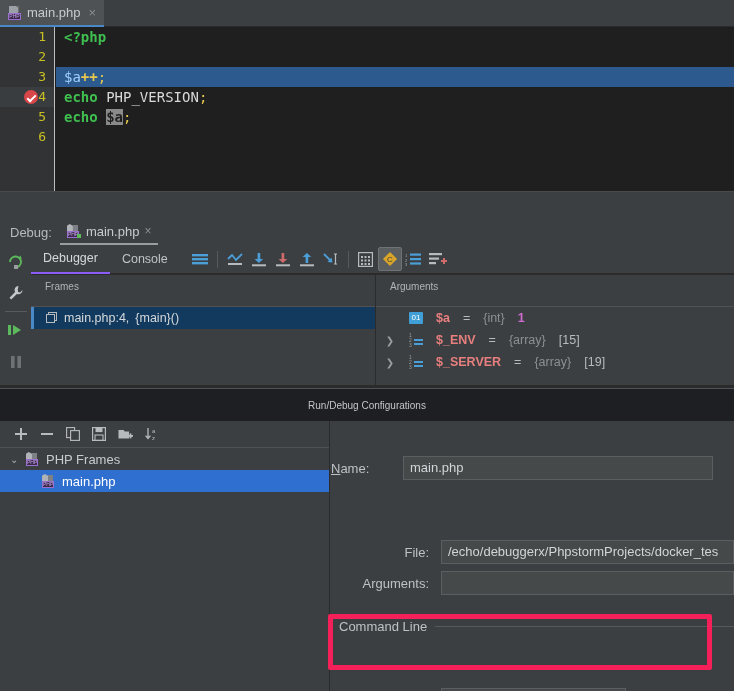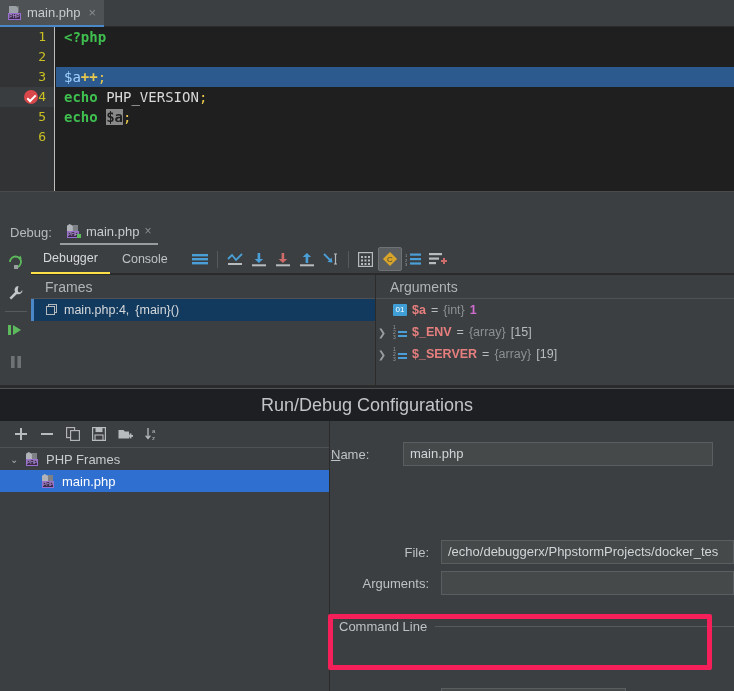--- a/index.html
+++ b/index.html
@@ -109,40 +109,40 @@
 
   .debug-toolbar {
     position:absolute; left:31px; top:245px; width:703px; height:29px;
     background:#3c3f41; display:flex; align-items:center; gap:0px;
     border-bottom:1px solid #2b2b2b;
   }
   .dtab {
     height:29px; display:flex; align-items:center; padding:0 12px;
     color:#c0c3c5; font-size:12.5px;
   }
-  .dtab.active { border-bottom:2px solid #fde047; color:#d6d9db; }
+  .dtab.active { border-bottom:2px solid #8b5cf6; color:#d6d9db; }
   .tb-sep { width:1px; height:17px; background:#555a5c; margin:0 5px; }
   .tb-icon { width:24px; height:24px; display:flex; align-items:center; justify-content:center; position:relative; }
   .tb-icon.sel { background:#5b5e60; border:1px solid #6e7274; border-radius:2px; }
 
   .panes { position:absolute; left:31px; top:275px; width:703px; height:110px; }
   .pane-frames { position:absolute; left:0; top:0; width:344px; height:110px; background:#3c3f41; }
   .pane-vars { position:absolute; left:345px; top:0; width:358px; height:110px; background:#3c3f41; }
-  .pane-title { height:24px; line-height:24px; padding-left:14px; color:#b0b4b6; font-size:14px;
+  .pane-title { height:32px; line-height:24px; padding-left:14px; color:#b0b4b6; font-size:10px;
      border-bottom:1px solid #4e5254; }
   .frame-row {
     height:22px; display:flex; align-items:center; gap:6px; padding-left:12px;
     background:#123a5e; border-left:3px solid #4a88c7; color:#d6d9db; font-size:12.5px;
   }
   .frame-row .fn { }
   .stack-icon { position:relative; width:12px; height:12px; }
   .stack-icon .a { position:absolute; left:2px; top:0; width:9px; height:9px; border:1px solid #b6babc; }
   .stack-icon .b { position:absolute; left:0; top:2px; width:9px; height:9px; border:1px solid #b6babc; background:#123a5e; }
 
-  .var-row { height:22px; display:flex; align-items:center; font-size:12.5px; padding-left:0; gap:5px; }
+  .var-row { height:22px; display:flex; align-items:center; font-size:12.5px; padding-left:8px; gap:13px; }
   .twisty { width:12px; color:#9a9ea0; font-size:10px; text-align:center; }
   .vi-int { width:14px; height:12px; background:#3f9fd6; color:#fff; font-size:8px;
      line-height:12px; text-align:center; border-radius:1px; font-family:"Liberation Sans",sans-serif;}
   .vi-arr { position:relative; width:14px; height:12px; }
   .vi-arr i { position:absolute; right:0; height:2px; background:#4a9fd8; }
   .vi-arr i:nth-child(1){ top:1px; width:9px;}
   .vi-arr i:nth-child(2){ top:5px; width:9px;}
   .vi-arr i:nth-child(3){ top:9px; width:9px;}
   .vi-arr span { position:absolute; left:0; top:-1px; font-size:5px; color:#9a9ea0; line-height:5px;}
   .vname { color:#e87f7f; font-weight:bold; }
@@ -150,21 +150,21 @@
   .vtype { color:#8c9093; }
   .vval-num { color:#cf6ccf; font-weight:bold; }
   .vval-cnt { color:#b8bbbd; }
 
   
   .dialog {
     position:absolute; left:0; top:388px; width:734px; height:303px;
     background:#3c3f41; border-top:1px solid #4f5356;
   }
   .dlg-title {
-    height:32px; background:#1e1f22; color:#c2c5c7; font-size:18px;
+    height:32px; background:#1e1f22; color:#c2c5c7; font-size:10px;
     display:flex; align-items:center; justify-content:center;
   }
   .dlg-body { position:absolute; left:0; top:32px; width:734px; height:271px; }
   .dlg-left { position:absolute; left:0; top:0; width:330px; height:271px; background:#3c3f41;
      border-right:1px solid #2b2b2b; }
   .dlg-left-toolbar { height:27px; display:flex; align-items:center; gap:4px; padding-left:10px;
      border-bottom:1px solid #4e5254; }
   .lt-icon { width:22px; height:22px; display:flex; align-items:center; justify-content:center; }
   .tree-row { height:22px; display:flex; align-items:center; gap:6px; font-size:13px; color:#c8cbcd; }
   .tree-row.group { padding-left:10px; }
@@ -478,21 +478,21 @@
                 <span class="s1"></span>
                 <span class="php">PHP</span>
               </span>
               <span>main.php</span>
             </div>
           </div>
       </div>
 
       <div class="dlg-right">
 
-        <div class="field-row" style="position:absolute; left:0; top:20px;align-items:center;">
+        <div class="field-row" style="position:absolute; left:0; top:34px;align-items:center;">
           <span class="field-label" style="width:72px;"><span class="u">N</span><span></span>ame:</span>
           <span class="inp" style="width:310px;">main.php</span>
         </div>
 
 
         <div class="field-row" style="position:absolute; left:0; top:118px;">
           <span class="field-label" style="width:110px; text-align:right; padding-right:12px;">File:</span>
           <span class="inp" style="width:293px;">/echo/debuggerx/PhpstormProjects/docker_tes</span>
         </div>
 

